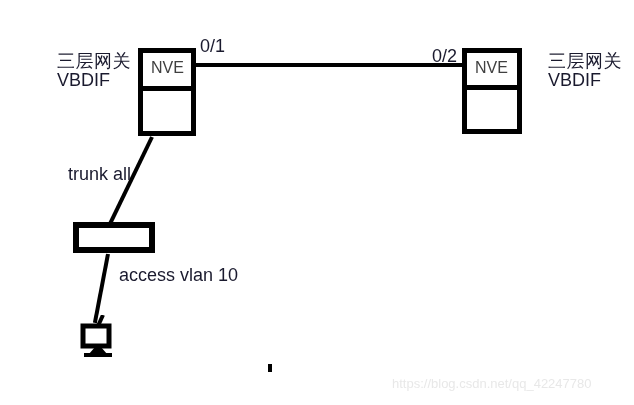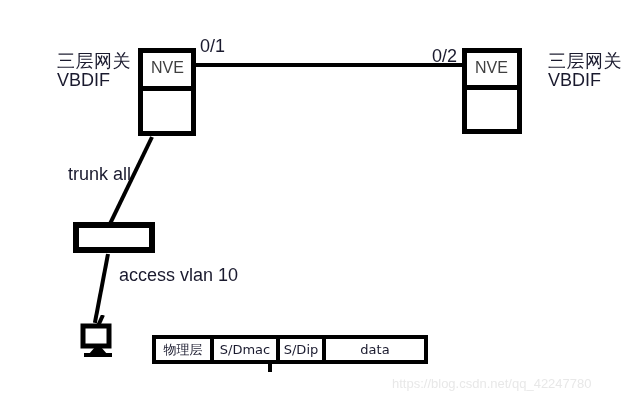--- a/index.html
+++ b/index.html
@@ -146,24 +146,18 @@
 
   <div class="pc" style="left:78px; top:315px;">
     <svg width="40" height="45" viewBox="0 0 40 45">
       <rect x="5" y="11" width="26" height="20" fill="none" stroke="#000000" stroke-width="5"></rect>
       <line x1="20" y1="11" x2="25" y2="0" stroke="#000000" stroke-width="4"></line>
       <polygon points="18,31 22,31 30,40 10,40" fill="#000000"></polygon>
       <rect x="6" y="38" width="28" height="4" fill="#000000"></rect>
     </svg>
   </div>
 
-  <div class="frame-table" style="left:152px; top:335px; width:276px; height:29px;">
-    <div class="frame-cell" style="width:58px;">物理层</div>
-    <div class="frame-cell" style="width:66px;">S/Dmac</div>
-    <div class="frame-cell" style="width:46px;">S/Dip</div>
-    <div class="frame-cell" style="flex:1;">data</div>
-  </div>
 
   <div class="frame-tick" style="left:268px; top:364px; width:4px; height:8px;"></div>
 
   <div class="watermark" style="left:392px; top:376px;">https://blog.csdn.net/qq_42247780</div>
 
 </div>
 
 </body></html>

